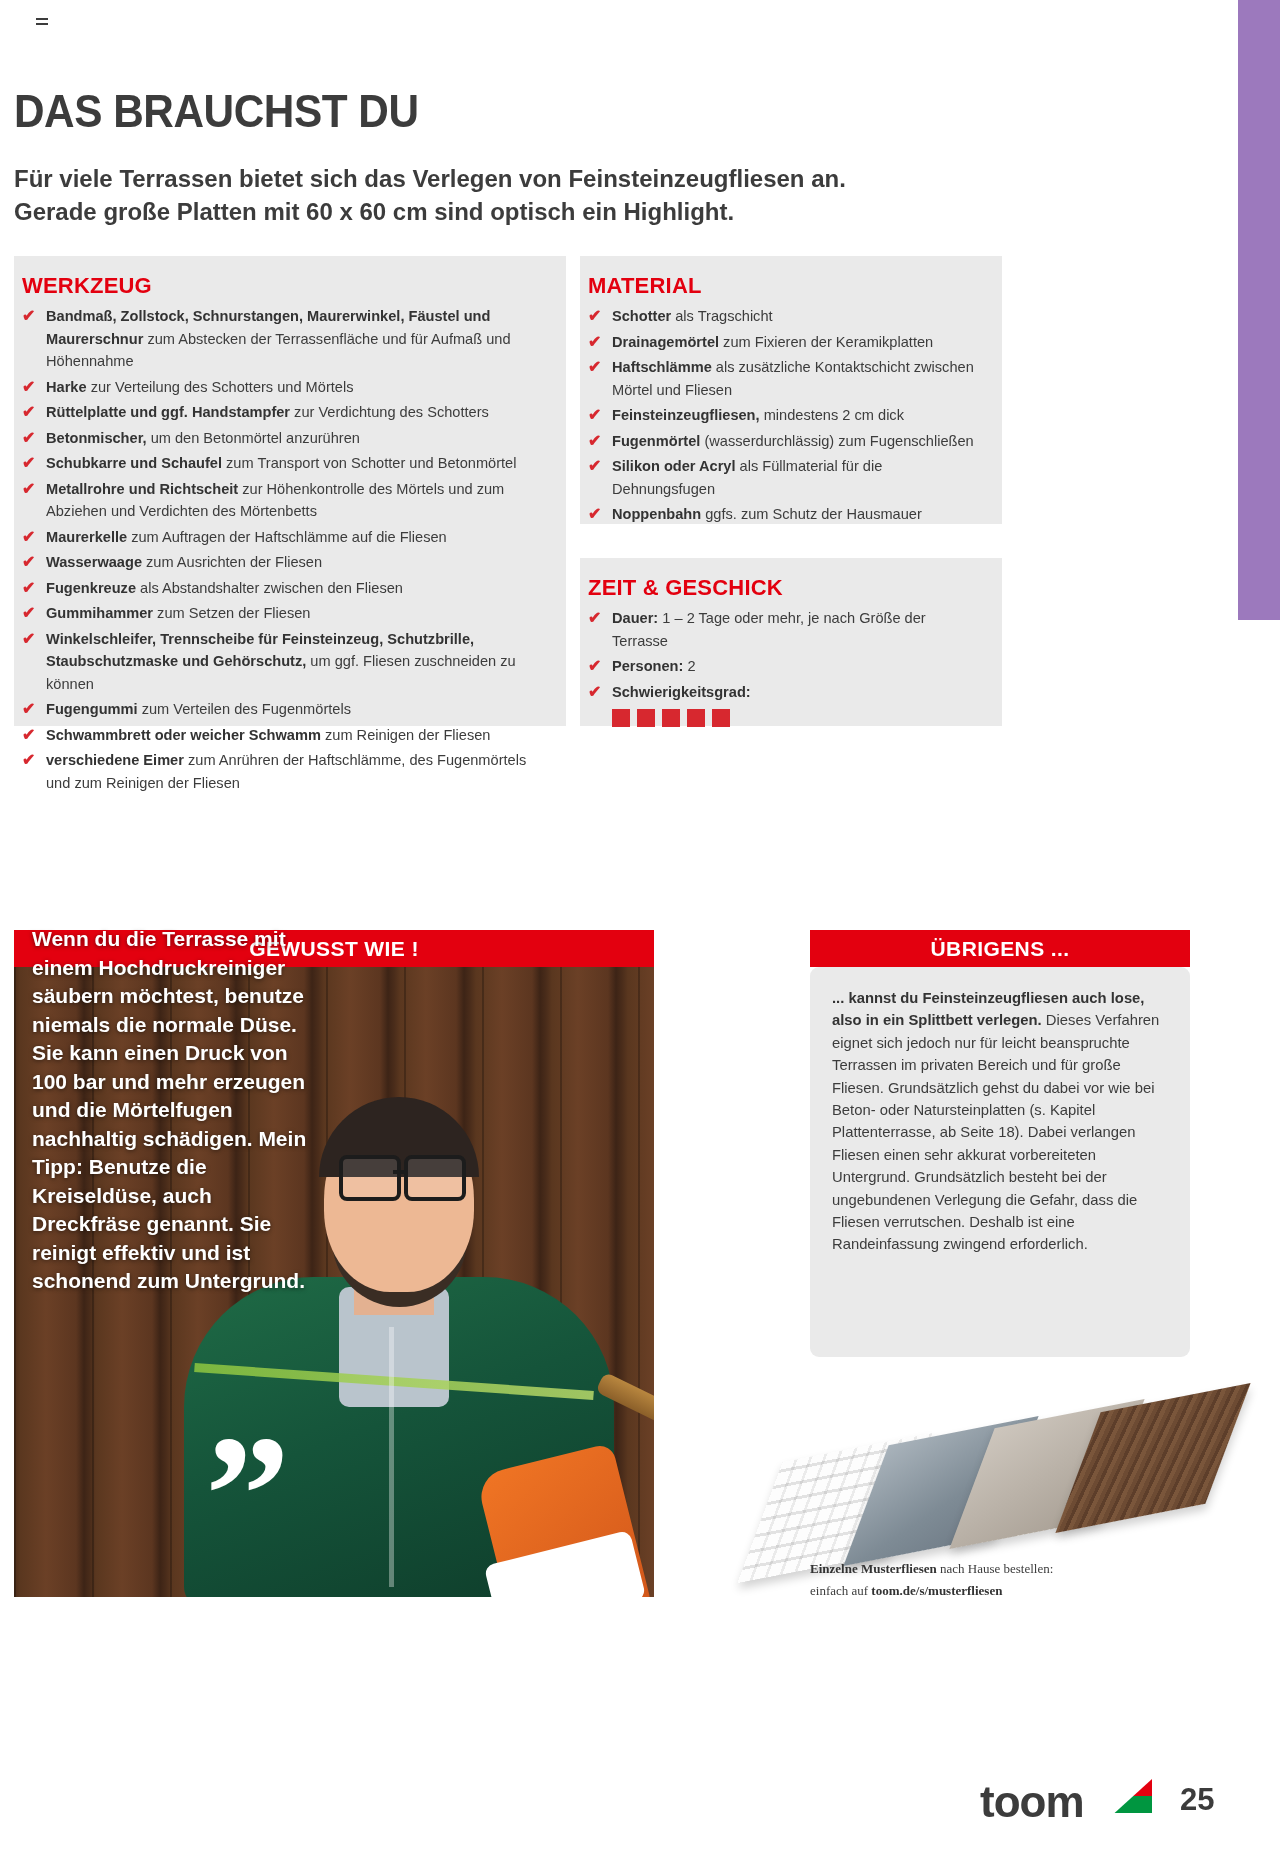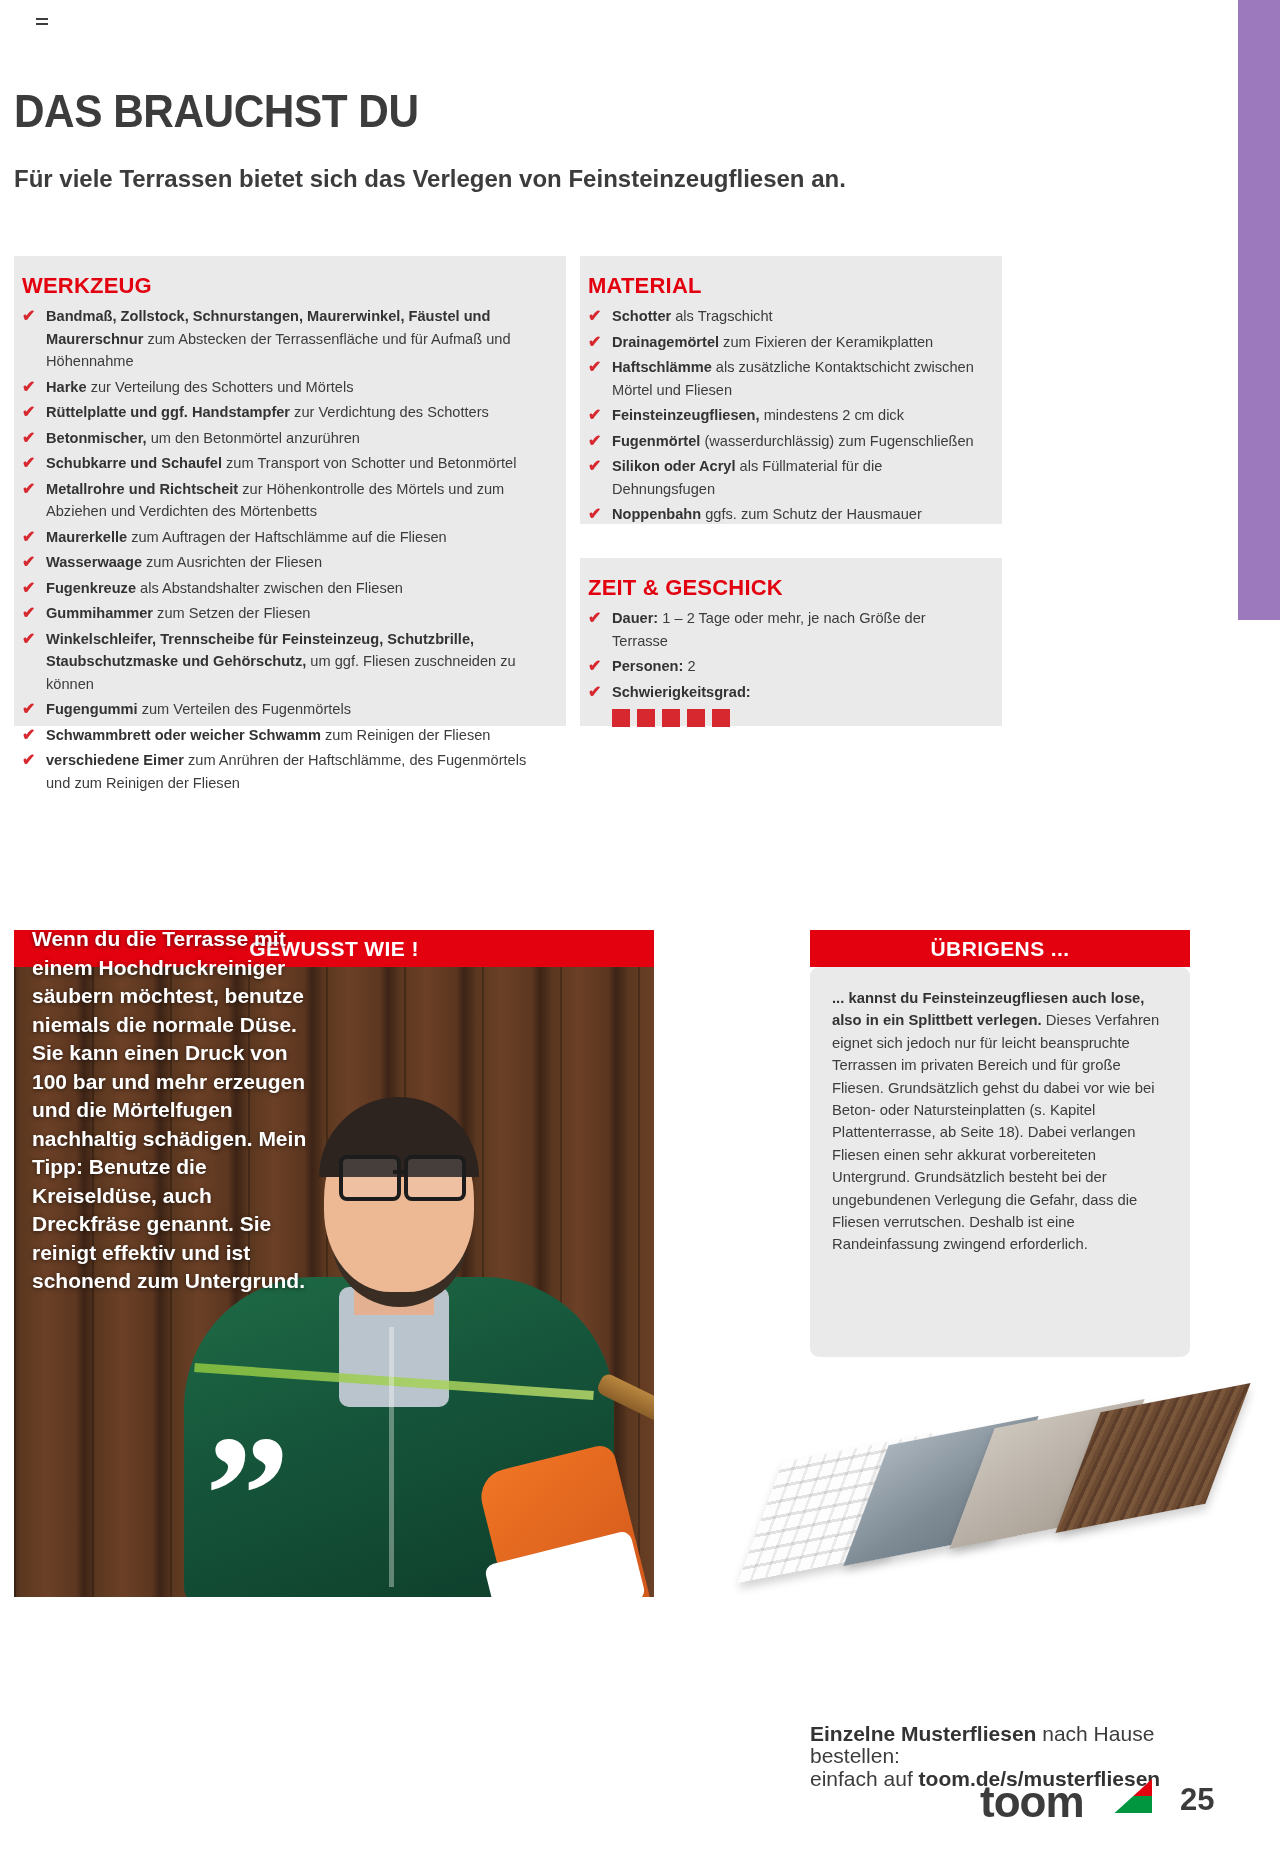--- a/index.html
+++ b/index.html
@@ -116,22 +116,22 @@
   #tile1{left:0px;top:52px;background:
         repeating-linear-gradient(90deg,#fdfdfd 0 12px,#ebebeb 12px 15px),
         repeating-linear-gradient(0deg,#ffffff 0 12px,#e4e4e4 12px 15px);
         background-blend-mode:multiply;}
   #tile2{left:106px;top:35px;background:linear-gradient(150deg,#a9b3bb,#7e8b95 60%,#6e7a85);}
   #tile3{left:212px;top:18px;background:linear-gradient(150deg,#cdc6bd,#a79e93);}
   #tile4{left:318px;top:2px;background:
         repeating-linear-gradient(96deg,#6d4b33 0 5px,#5d3e2a 5px 9px,#7a563b 9px 14px);}
 
   
-  #muster{position:absolute;left:810px;top:1723px;width:400px;
-          font-size:21px;line-height:22.4px;color:#3c3c3c;}
+  #muster{position:absolute;left:810px;top:1558px;width:400px;
+          font-size:13px;line-height:22.4px;color:#3c3c3c;font-family:Liberation Serif, serif;}
   #muster b{font-weight:bold;color:#333;}
 
   
   #logo{position:absolute;left:980px;top:1775px;width:175px;height:44px;}
   .logo-word{position:absolute;left:0;top:2px;font-size:44px;font-weight:bold;
              color:#3c3c3c;letter-spacing:-1px;}
   .logo-swoosh{position:absolute;left:124px;top:4px;width:48px;height:34px;
              background:linear-gradient(180deg,#e3000f 50%,#009640 50%);
              clip-path:polygon(22% 100%,100% 0,100% 100%);}
   #pagenum{position:absolute;left:1180px;top:1782px;font-size:31px;
@@ -145,20 +145,21 @@
   <div class="tiny-mark"></div>
   <div class="tiny-mark2"></div>
 
   <div class="side-tab">
     
   </div>
 
   <div class="h1">DAS BRAUCHST DU</div>
   <div class="lead">
     <span>Für viele Terrassen bietet sich das Verlegen von Feinsteinzeugfliesen an.</span><br>
+    <span>Gerade große Platten mit 60 x 60 cm sind optisch ein Highlight.</span>
   </div>
 
   <div class="box" id="werkzeug-box">
     <div class="box-title">WERKZEUG</div>
     <ul class="cklist" id="werkzeug-list">
         <li><span class="ck">✔</span><b>Bandmaß, Zollstock, Schnurstangen, Maurerwinkel, Fäustel und Maurerschnur</b><span> zum Abstecken der Terrassenfläche und für Aufmaß und Höhennahme</span></li>
         <li><span class="ck">✔</span><b>Harke</b><span> zur Verteilung des Schotters und Mörtels</span></li>
         <li><span class="ck">✔</span><b>Rüttelplatte und ggf. Handstampfer</b><span> zur Verdichtung des Schotters</span></li>
         <li><span class="ck">✔</span><b>Betonmischer,</b><span> um den Betonmörtel anzurühren</span></li>
         <li><span class="ck">✔</span><b>Schubkarre und Schaufel</b><span> zum Transport von Schotter und Betonmörtel</span></li>

